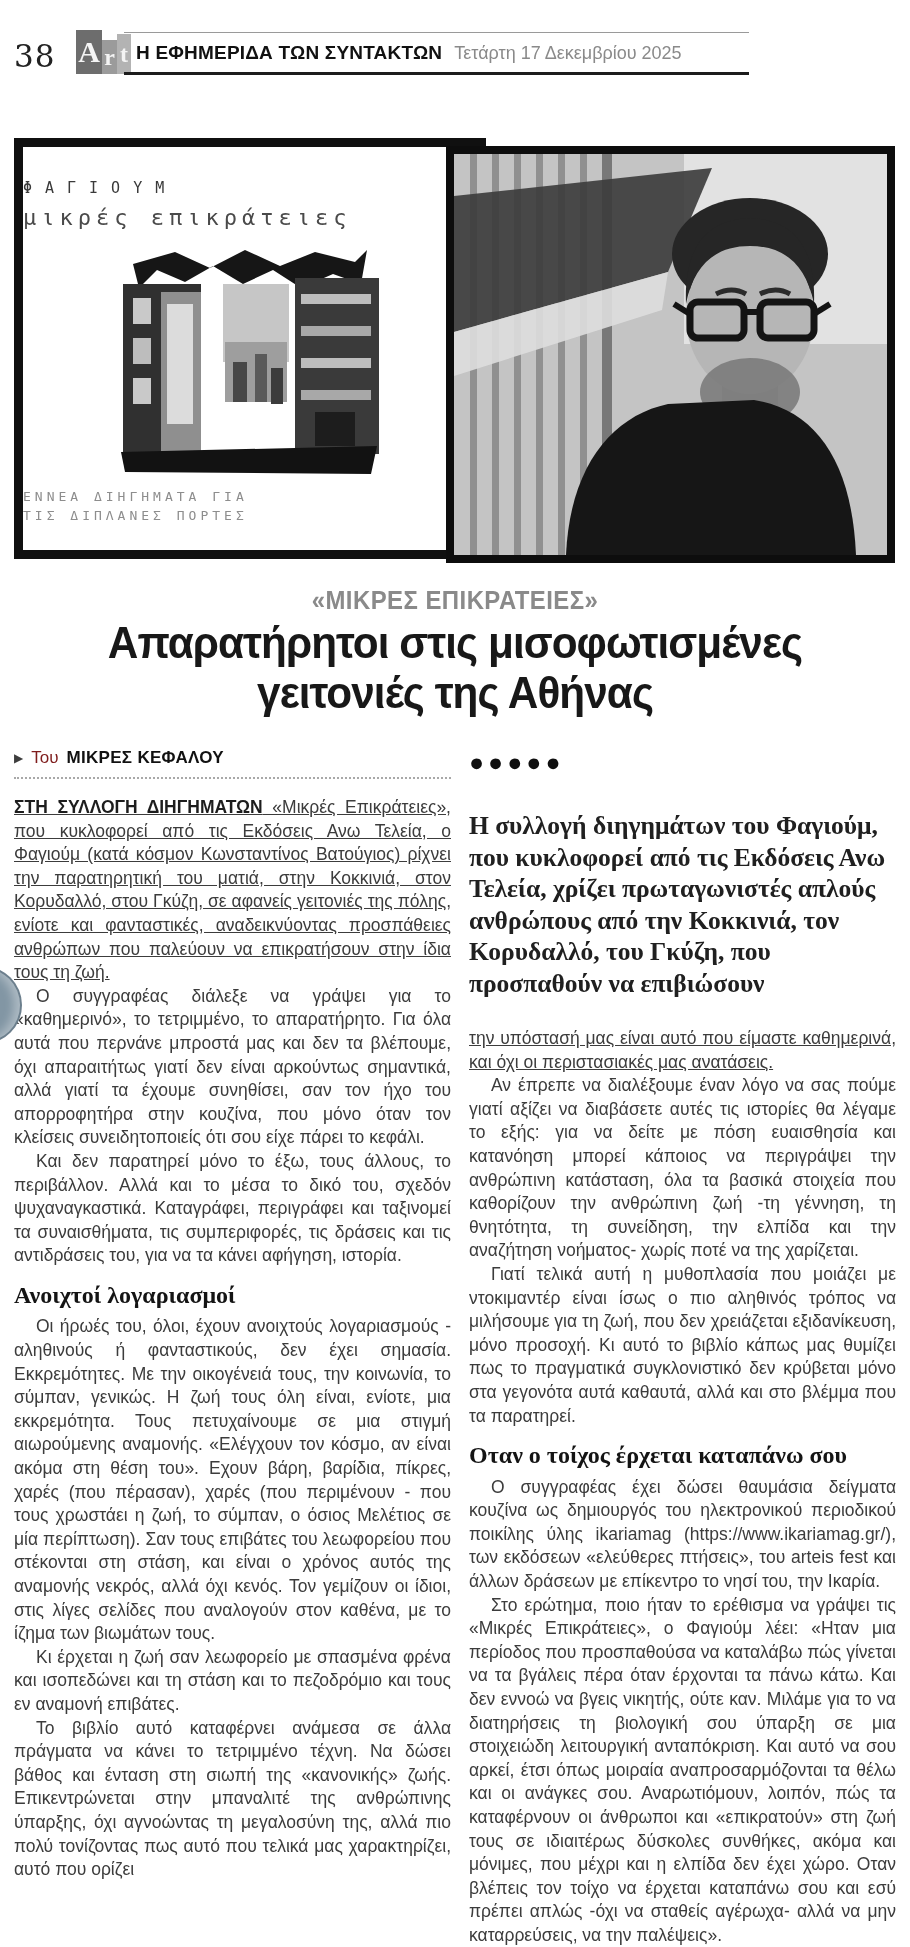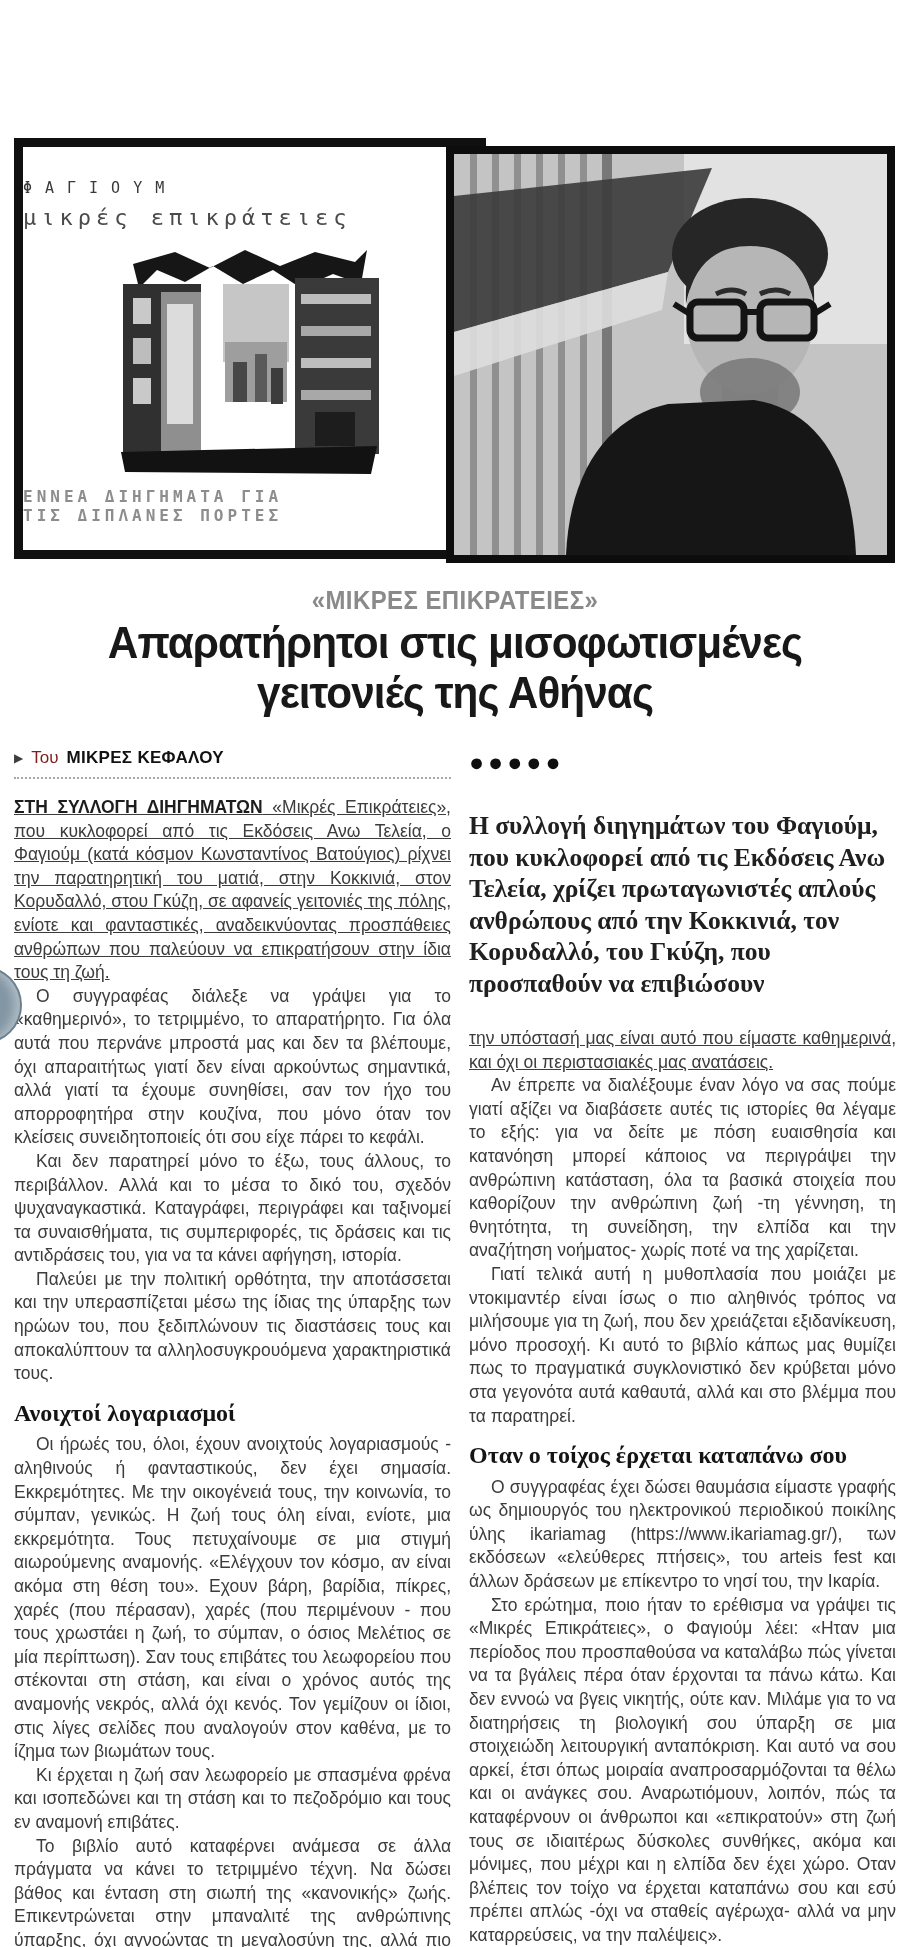--- a/index.html
+++ b/index.html
@@ -17,21 +17,21 @@
   .art-logo .b3 { width:14px; height:40px; background:#b3b3b3; font-size:24px; }
   .masthead-strip { position:absolute; left:110px; top:8px; width:625px; border-top:1px solid #9a9a9a; border-bottom:3px solid #1c1c1c; padding:9px 12px 8px 12px; display:flex; align-items:baseline; gap:12px; }
   .masthead { font-size:19px; font-weight:bold; color:#111; letter-spacing:0.2px; }
   .issue-date { font-size:18px; color:#8a8a8a; }
 
   
   .book-cover { position:absolute; left:14px; top:138px; width:472px; height:421px; background:#ffffff; border:9px solid #101010; text-align:left; }
   .cover-author { margin-top:32px; font-family:"DejaVu Sans Mono", monospace; font-size:15px; letter-spacing:13px; color:#3a3a3a; }
   .cover-title { margin-top:8px; font-family:"DejaVu Sans Mono", monospace; font-size:22px; letter-spacing:5px; color:#4a4a4a; }
   .cover-art { margin:12px auto 0 auto; display:block; }
-  .cover-sub { margin-top:10px; font-family:"DejaVu Sans Mono", monospace; font-size:16px; letter-spacing:4px; color:#8d8d8d; line-height:19px;font-weight:bold; }
+  .cover-sub { margin-top:10px; font-family:"DejaVu Sans Mono", monospace; font-size:13px; letter-spacing:4px; color:#8d8d8d; line-height:19px; }
   .author-photo { position:absolute; left:446px; top:146px; width:449px; height:417px; border:8px solid #0d0d0d; background:#c7c7c7; }
   .author-photo svg { display:block; width:100%; height:100%; }
 
   
   .kicker { position:absolute; top:585px; left:0; width:910px; text-align:center; font-size:26px; font-weight:bold; letter-spacing:0.5px; color:#8a8a8a; transform:scaleX(0.92); }
   .headline { position:absolute; top:618px; left:0; width:910px; text-align:center; font-weight:bold; font-size:45px; line-height:50px; color:#181818; letter-spacing:-1px; transform:scaleX(0.94); }
 
   
   .left-col  { position:absolute; left:14px;  top:748px; width:437px; }
   .right-col { position:absolute; left:469px; top:748px; width:427px; }
@@ -52,20 +52,32 @@
   .right-col .body-text { margin-top:28px; }
 
   
   .edge-circle { position:absolute; left:-54px; top:968px; width:74px; height:74px; border-radius:50%; background:#8296a4; box-shadow:inset -6px 0 10px rgba(255,255,255,0.35), 0 0 0 2px #6c7f8d; }
 </style>
 </head>
 <body>
 
 <div class="page">
 
+  <div class="header">
+    <div class="page-number">38</div>
+    <div class="art-logo">
+      <span class="block b1">A</span>
+      <span class="block b2">r</span>
+      <span class="block b3">t</span>
+    </div>
+    <div class="masthead-strip">
+      <span class="masthead">Η ΕΦΗΜΕΡΙΔΑ ΤΩΝ ΣΥΝΤΑΚΤΩΝ</span>
+      <span class="issue-date">Τετάρτη 17 Δεκεμβρίου 2025</span>
+    </div>
+  </div>
 
   <div class="book-cover">
     <div class="cover-author">ΦΑΓΙΟΥΜ</div>
     <div class="cover-title">μικρές επικράτειες</div>
     <svg class="cover-art" width="290" height="235" viewBox="0 0 290 235">
       <polygon points="28,22 70,10 105,26 140,8 175,24 210,10 250,20 262,8 256,42 228,32 196,46 168,28 138,42 108,24 80,40 52,28 34,46" fill="#161616"></polygon>
       <rect x="18" y="42" width="78" height="168" fill="#303030"></rect>
       <rect x="28" y="56" width="18" height="26" fill="#c9c9c9"></rect>
       <rect x="28" y="96" width="18" height="26" fill="#bdbdbd"></rect>
       <rect x="28" y="136" width="18" height="26" fill="#c9c9c9"></rect>
@@ -131,36 +143,35 @@
   <div class="left-col">
     <div class="byline-row">
       <span class="byline-arrow">▶</span>
       <span class="byline-prefix">Του</span>
       <span class="byline-name">ΜΙΚΡΕΣ ΚΕΦΑΛΟΥ</span>
     </div>
     <div class="body-text">
       <p class="no-indent"><span class="lead-in">ΣΤΗ ΣΥΛΛΟΓΗ ΔΙΗΓΗΜΑΤΩΝ</span><span> «Μικρές Επικράτειες», που κυκλοφορεί από τις Εκδόσεις Ανω Τελεία, ο Φαγιούμ (κατά κόσμον Κωνσταντίνος Βατούγιος) ρίχνει την παρατηρητική του ματιά, στην Κοκκινιά, στον Κορυδαλλό, στου Γκύζη, σε αφανείς γειτονιές της πόλης, ενίοτε και φανταστικές, αναδεικνύοντας προσπάθειες ανθρώπων που παλεύουν να επικρατήσουν στην ίδια τους τη ζωή.</span></p>
       <p>Ο συγγραφέας διάλεξε να γράψει για το «καθημερινό», το τετριμμένο, το απαρατήρητο. Για όλα αυτά που περνάνε μπροστά μας και δεν τα βλέπουμε, όχι απαραιτήτως γιατί δεν είναι αρκούντως σημαντικά, αλλά γιατί τα έχουμε συνηθίσει, σαν τον ήχο του απορροφητήρα στην κουζίνα, που μόνο όταν τον κλείσεις συνειδητοποιείς ότι σου είχε πάρει το κεφάλι.</p>
       <p>Και δεν παρατηρεί μόνο το έξω, τους άλλους, το περιβάλλον. Αλλά και το μέσα το δικό του, σχεδόν ψυχαναγκαστικά. Καταγράφει, περιγράφει και ταξινομεί τα συναισθήματα, τις συμπεριφορές, τις δράσεις και τις αντιδράσεις του, για να τα κάνει αφήγηση, ιστορία.</p>
-      <p>Παλεύει με την πολιτική ορθότητα, την αποτάσσεται και την υπερασπίζεται μέσω της ίδιας της ύπαρξης των ηρώων του, που ξεδιπλώνουν τις διαστάσεις τους και αποκαλύπτουν τα αλληλοσυγκρουόμενα χαρακτηριστικά τους.</p>
       <h2 class="subhead">Ανοιχτοί λογαριασμοί</h2>
       <p>Οι ήρωές του, όλοι, έχουν ανοιχτούς λογαριασμούς - αληθινούς ή φανταστικούς, δεν έχει σημασία. Εκκρεμότητες. Με την οικογένειά τους, την κοινωνία, το σύμπαν, γενικώς. Η ζωή τους όλη είναι, ενίοτε, μια εκκρεμότητα. Τους πετυχαίνουμε σε μια στιγμή αιωρούμενης αναμονής. «Ελέγχουν τον κόσμο, αν είναι ακόμα στη θέση του». Εχουν βάρη, βαρίδια, πίκρες, χαρές (που πέρασαν), χαρές (που περιμένουν - που τους χρωστάει η ζωή, το σύμπαν, ο όσιος Μελέτιος σε μία περίπτωση). Σαν τους επιβάτες του λεωφορείου που στέκονται στη στάση, και είναι ο χρόνος αυτός της αναμονής νεκρός, αλλά όχι κενός. Τον γεμίζουν οι ίδιοι, στις λίγες σελίδες που αναλογούν στον καθένα, με το ίζημα των βιωμάτων τους.</p>
       <p>Κι έρχεται η ζωή σαν λεωφορείο με σπασμένα φρένα και ισοπεδώνει και τη στάση και το πεζοδρόμιο και τους εν αναμονή επιβάτες.</p>
       <p>Το βιβλίο αυτό καταφέρνει ανάμεσα σε άλλα πράγματα να κάνει το τετριμμένο τέχνη. Να δώσει βάθος και ένταση στη σιωπή της «κανονικής» ζωής. Επικεντρώνεται στην μπαναλιτέ της ανθρώπινης ύπαρξης, όχι αγνοώντας τη μεγαλοσύνη της, αλλά πιο πολύ τονίζοντας πως αυτό που τελικά μας χαρακτηρίζει, αυτό που ορίζει</p>
     </div>
   </div>
 
   <div class="right-col">
     <div class="rating-dots">●●●●●</div>
     <div class="pull-quote">Η συλλογή διηγημάτων του Φαγιούμ, που κυκλοφορεί από τις Εκδόσεις Ανω Τελεία, χρίζει πρωταγωνιστές απλούς ανθρώπους από την Κοκκινιά, τον Κορυδαλλό, του Γκύζη, που προσπαθούν να επιβιώσουν</div>
     <div class="body-text">
       <p class="no-indent">την υπόστασή μας είναι αυτό που είμαστε καθημερινά, και όχι οι περιστασιακές μας ανατάσεις.</p>
       <p>Αν έπρεπε να διαλέξουμε έναν λόγο να σας πούμε γιατί αξίζει να διαβάσετε αυτές τις ιστορίες θα λέγαμε το εξής: για να δείτε με πόση ευαισθησία και κατανόηση μπορεί κάποιος να περιγράψει την ανθρώπινη κατάσταση, όλα τα βασικά στοιχεία που καθορίζουν την ανθρώπινη ζωή -τη γέννηση, τη θνητότητα, τη συνείδηση, την ελπίδα και την αναζήτηση νοήματος- χωρίς ποτέ να της χαρίζεται.</p>
       <p>Γιατί τελικά αυτή η μυθοπλασία που μοιάζει με ντοκιμαντέρ είναι ίσως ο πιο αληθινός τρόπος να μιλήσουμε για τη ζωή, που δεν χρειάζεται εξιδανίκευση, μόνο προσοχή. Κι αυτό το βιβλίο κάπως μας θυμίζει πως το πραγματικά συγκλονιστικό δεν κρύβεται μόνο στα γεγονότα αυτά καθαυτά, αλλά και στο βλέμμα που τα παρατηρεί.</p>
       <h2 class="subhead">Οταν ο τοίχος έρχεται καταπάνω σου</h2>
-      <p>Ο συγγραφέας έχει δώσει θαυμάσια είμαστε γραφής ως δημιουργός του ηλεκτρονικού περιοδικού ποικίλης ύλης ikariamag (https://www.ikariamag.gr/), των εκδόσεων «ελεύθερες πτήσεις», του arteis fest και άλλων δράσεων με επίκεντρο το νησί του, την Ικαρία.</p>
+      <p>Ο συγγραφέας έχει δώσει θαυμάσια δείγματα κουζίνα ως δημιουργός του ηλεκτρονικού περιοδικού ποικίλης ύλης ikariamag (https://www.ikariamag.gr/), των εκδόσεων «ελεύθερες πτήσεις», του arteis fest και άλλων δράσεων με επίκεντρο το νησί του, την Ικαρία.</p>
       <p>Στο ερώτημα, ποιο ήταν το ερέθισμα να γράψει τις «Μικρές Επικράτειες», ο Φαγιούμ λέει: «Ηταν μια περίοδος που προσπαθούσα να καταλάβω πώς γίνεται να τα βγάλεις πέρα όταν έρχονται τα πάνω κάτω. Και δεν εννοώ να βγεις νικητής, ούτε καν. Μιλάμε για το να διατηρήσεις τη βιολογική σου ύπαρξη σε μια στοιχειώδη λειτουργική ανταπόκριση. Και αυτό να σου αρκεί, έτσι όπως μοιραία αναπροσαρμόζονται τα θέλω και οι ανάγκες σου. Αναρωτιόμουν, λοιπόν, πώς τα καταφέρνουν οι άνθρωποι και «επικρατούν» στη ζωή τους σε ιδιαιτέρως δύσκολες συνθήκες, ακόμα και μόνιμες, που μέχρι και η ελπίδα δεν έχει χώρο. Οταν βλέπεις τον τοίχο να έρχεται καταπάνω σου και εσύ πρέπει απλώς -όχι να σταθείς αγέρωχα- αλλά να μην καταρρεύσεις, να την παλέψεις».</p>
     </div>
   </div>
 
   <div class="edge-circle"></div>
 
 </div>
 
 </body></html>

